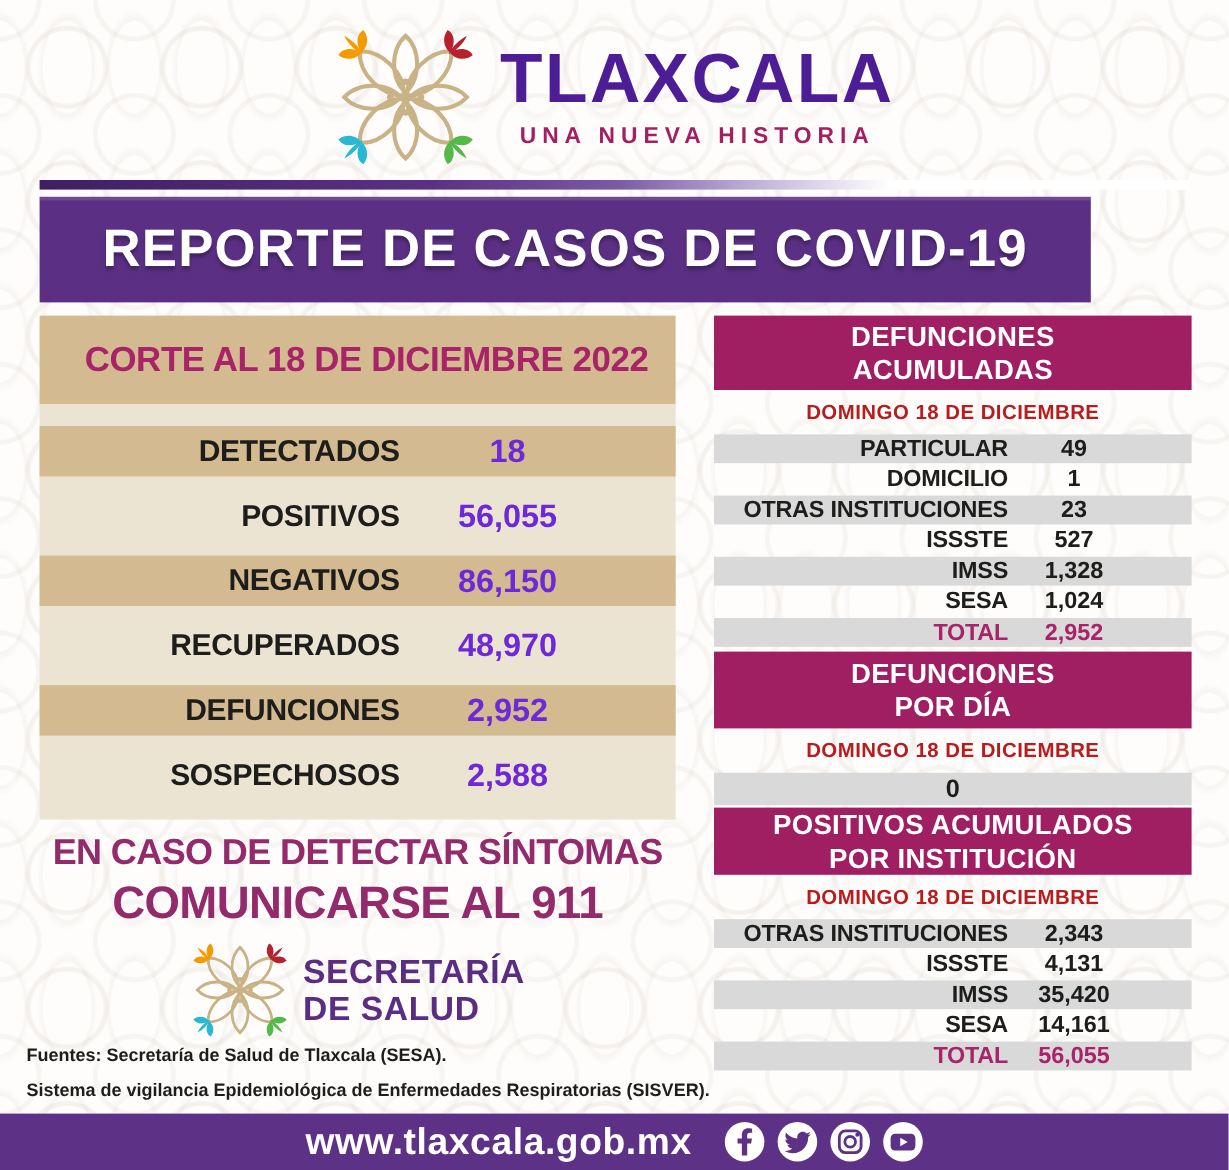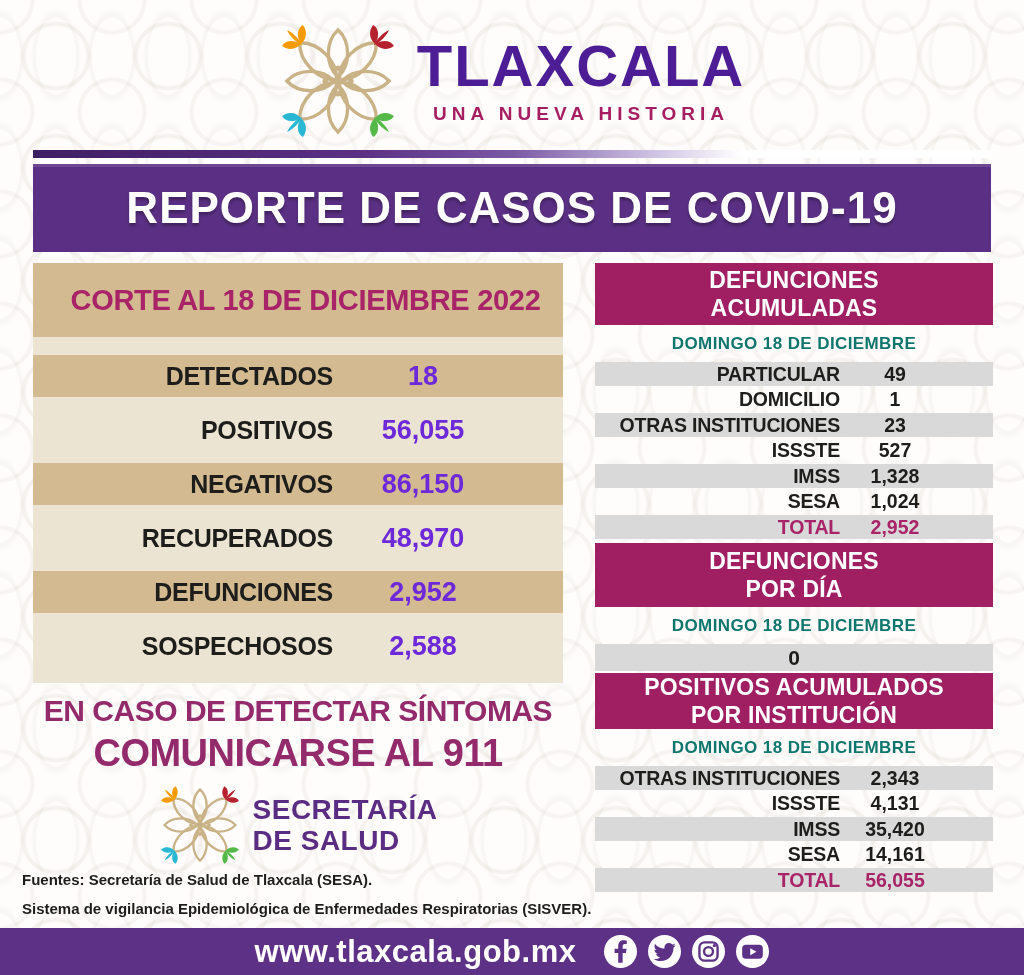--- a/index.html
+++ b/index.html
@@ -24,21 +24,21 @@
   .brand { top:22px; left:0; width:1024px; display:flex; justify-content:center; align-items:center; gap:20px; }
   .flower-big { width:118px; height:118px; }
   .brand-text { display:flex; flex-direction:column; align-items:center; }
   .brand-title { font-size:58px; font-weight:800; color:#4c1d95; letter-spacing:2px; line-height:1.0; }
   .brand-tagline { font-size:19px; font-weight:800; color:#a61e62; letter-spacing:5px; margin-top:8px; }
 
   .rule { top:150px; left:33px; width:958px; height:8px;
     background:linear-gradient(90deg,#3f1f63 0%,#5b3084 34%,#7a58a4 50%,#cabde0 64%,#ffffff 74%,#ffffff 100%); }
 
   
-  .banner { top:164px; left:33px; width:958px; height:88px; background:#5b3084;
+  .banner { top:164px; left:33px; width:876px; height:88px; background:#5b3084;
     display:flex; align-items:center; justify-content:center;
     box-shadow:inset 0 3px 0 rgba(255,255,255,0.12); }
   .banner span { color:#ffffff; font-size:44px; font-weight:800; letter-spacing:1px;
     text-shadow:0 3px 3px rgba(0,0,0,0.28); }
 
   
   .ltable { top:263px; left:33px; width:530px; }
   .lhead { height:74px; background:#d3ba90; display:flex; align-items:center; justify-content:center;padding-left:15px; }
   .lhead span { font-size:29px; font-weight:800; color:#a82368; letter-spacing:-0.3px; }
   .lbody { background:#ece4d2; padding:18px 0 16px 0; }
@@ -62,21 +62,21 @@
   
   .sources { top:866px; left:22px; width:620px; color:#1d1d1b; }
   .sources div { font-size:15px; font-weight:700; line-height:1.9; }
 
   
   .rpanel { left:595px; width:398px; }
   .p1 { top:263px; } .p2 { top:543px; } .p3 { top:673px; }
   .phead { background:#a01f63; display:flex; flex-direction:column; align-items:center; justify-content:center; }
   .p1 .phead { height:62px; } .p2 .phead { height:64px; } .p3 .phead { height:56px; }
   .phead span { color:#ffffff; font-size:23px; font-weight:800; line-height:1.22; letter-spacing:0.2px; }
-  .pdate { text-align:center; color:#0f766e; font-weight:800; font-size:17px; letter-spacing:0.4px; margin:9px 0 8px; }
+  .pdate { text-align:center; color:#b91c1c; font-weight:800; font-size:17px; letter-spacing:0.4px; margin:9px 0 8px; }
   .prow { height:24px; display:flex; align-items:center; margin-bottom:1.5px; }
   .prow.gray { background:#d9d9d9; }
   .prow .plbl { width:245px; text-align:right; font-size:19.5px; font-weight:800; color:#1d1d1b; letter-spacing:-0.2px; }
   .prow .pval { width:110px; text-align:center; font-size:19.5px; font-weight:800; color:#1d1d1b; }
   .prow.total .plbl, .prow.total .pval { color:#a82368; }
   .prow.single { height:27px; justify-content:center; }
   .prow.single .pval0 { width:100%; text-align:center; font-size:21px; font-weight:800; color:#1d1d1b; }
 
   
   .footer { top:928px; left:0; width:1024px; height:47px; background:#5d3185;

